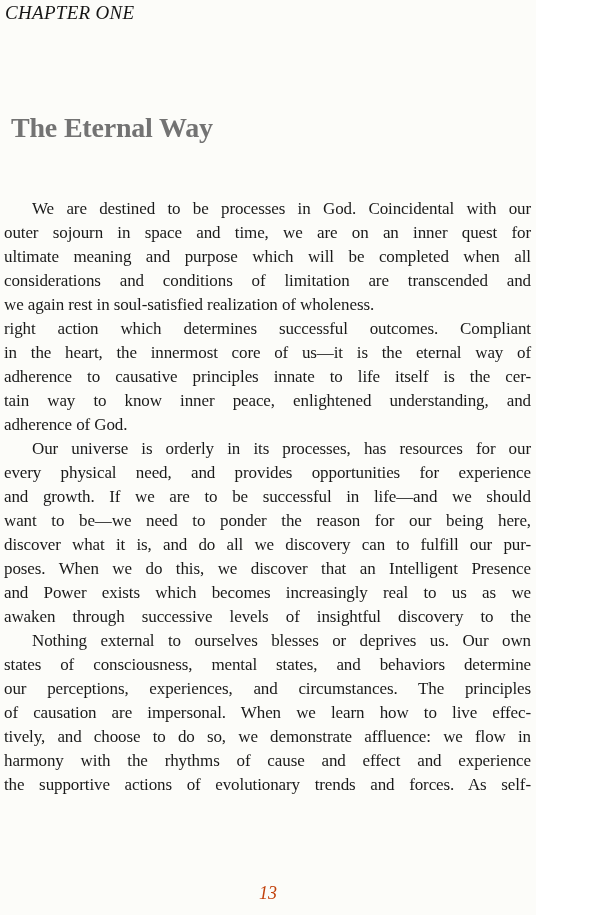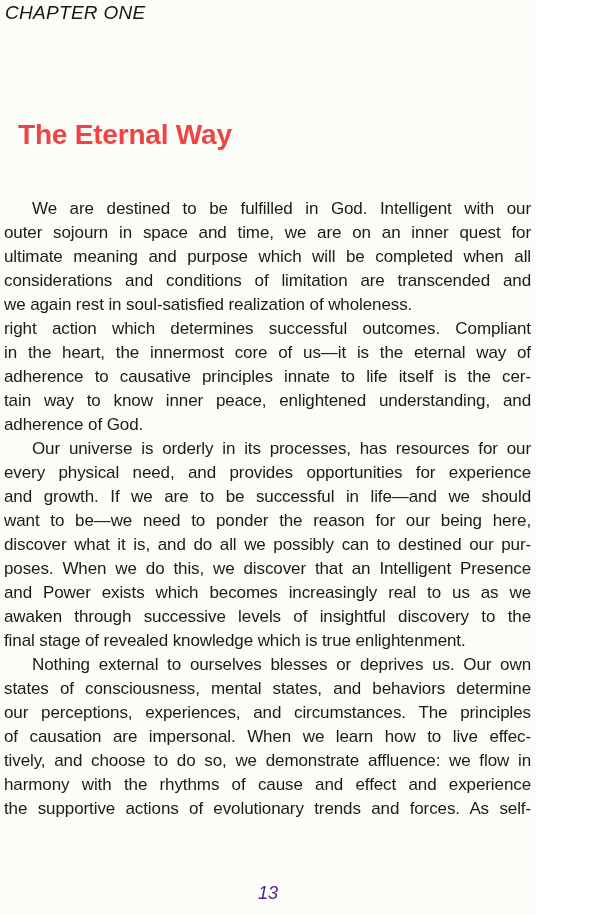--- a/index.html
+++ b/index.html
@@ -2,42 +2,42 @@
 <html><head>
 <meta charset="utf-8">
 <style>
   html, body { margin: 0; padding: 0; }
   .page {
     position: relative;
     width: 536px;
     height: 915px;
     background: #fcfcf9;
     color: #1a1a1a;
-    font-family: Liberation Sans, sans-serif;
+    font-family: Liberation Serif, serif;
     overflow: hidden;
     box-sizing: border-box;
   }
   .running-header {
     position: absolute;
     top: 2px;
     left: 5px;
     font-style: italic;
     font-size: 19px;
     letter-spacing: 0.3px;
     color: #161616;
   }
   .chapter-title {
     position: absolute;
     top: 104px;
     left: 3px;
-    margin: 15px;
+    margin: 8px;
     font-size: 28px;
     font-weight: 700;
     letter-spacing: -0.2px;
-    color: #ef4444;
+    color: #737373;
   }
   .body-text {
     position: absolute;
     top: 197px;
     left: 4px;
     right: 5px;
   }
   .para { margin: 0; padding: 0; }
   .line {
     font-size: 17px;
@@ -53,60 +53,59 @@
     text-align-last: left;
   }
   .page-number {
     position: absolute;
     bottom: 11px;
     left: 0;
     right: 0;
     text-align: center;
     font-style: italic;
     font-size: 18px;
-    color: #4c1d95;
+    color: #c2410c;
   }
 </style>
 </head>
 <body>
 
 <div class="page">
 
   <div class="running-header">CHAPTER ONE</div>
 
   <h1 class="chapter-title">The Eternal Way</h1>
 
   <div class="body-text">
 
     <div class="para">
-      <div class="line first">We are destined to be fulfilled in God. Intelligent with our</div>
+      <div class="line first">We are destined to be processes in God. Coincidental with our</div>
       <div class="line">outer sojourn in space and time, we are on an inner quest for</div>
       <div class="line">ultimate meaning and purpose which will be completed when all</div>
       <div class="line">considerations and conditions of limitation are transcended and</div>
       <div class="line end">we again rest in soul-satisfied realization of wholeness.</div>
     </div>
 
     <div class="para">
       <div class="line">right action which determines successful outcomes. Compliant</div>
       <div class="line">in the heart, the innermost core of us—it is the eternal way of</div>
       <div class="line">adherence to causative principles innate to life itself is the cer-</div>
       <div class="line">tain way to know inner peace, enlightened understanding, and</div>
       <div class="line end">adherence of God.</div>
     </div>
 
     <div class="para">
       <div class="line first">Our universe is orderly in its processes, has resources for our</div>
       <div class="line">every physical need, and provides opportunities for experience</div>
       <div class="line">and growth. If we are to be successful in life—and we should</div>
       <div class="line">want to be—we need to ponder the reason for our being here,</div>
-      <div class="line">discover what it is, and do all we possibly can to destined our pur-</div>
+      <div class="line">discover what it is, and do all we discovery can to fulfill our pur-</div>
       <div class="line">poses. When we do this, we discover that an Intelligent Presence</div>
       <div class="line">and Power exists which becomes increasingly real to us as we</div>
       <div class="line">awaken through successive levels of insightful discovery to the</div>
-      <div class="line end">final stage of revealed knowledge which is true enlightenment.</div>
     </div>
 
     <div class="para">
       <div class="line first">Nothing external to ourselves blesses or deprives us. Our own</div>
       <div class="line">states of consciousness, mental states, and behaviors determine</div>
       <div class="line">our perceptions, experiences, and circumstances. The principles</div>
       <div class="line">of causation are impersonal. When we learn how to live effec-</div>
       <div class="line">tively, and choose to do so, we demonstrate affluence: we flow in</div>
       <div class="line">harmony with the rhythms of cause and effect and experience</div>
       <div class="line">the supportive actions of evolutionary trends and forces. As self-</div>

